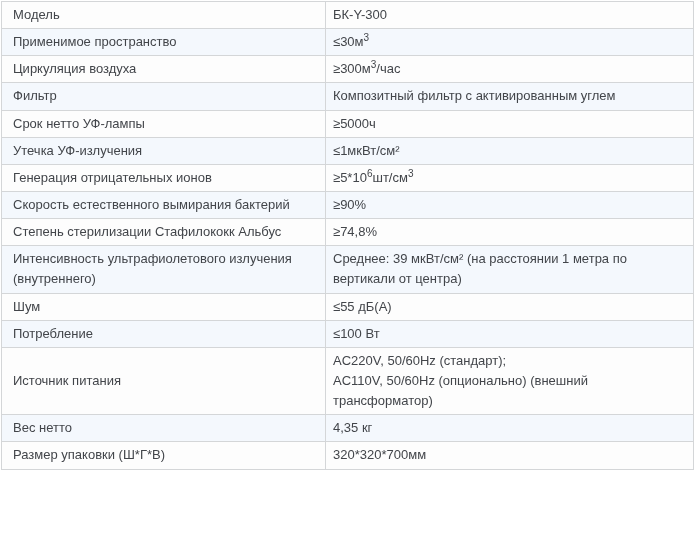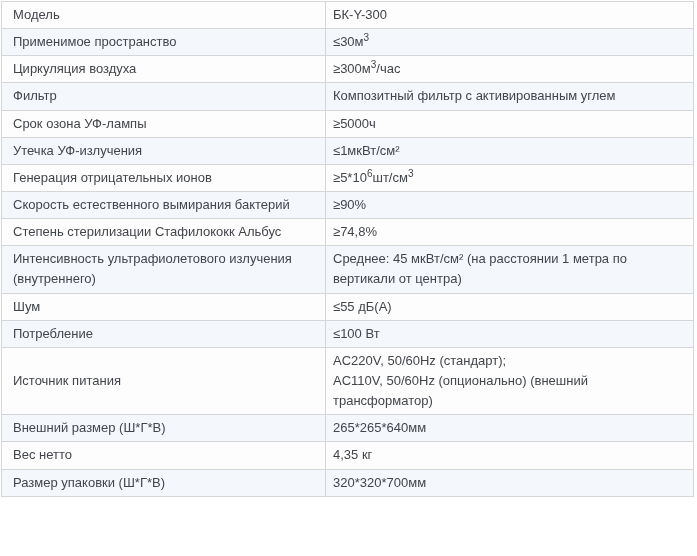--- a/index.html
+++ b/index.html
@@ -78,21 +78,21 @@
   </tr>
 
   <tr>
     <td class="label-cell">Фильтр</td>
     <td class="value-cell">
             <span class="value-line"><span>Композитный фильтр с активированным углем</span></span>
           </td>
   </tr>
 
   <tr>
-    <td class="label-cell">Срок озона УФ-лампы</td>
+    <td class="label-cell">Срок нетто УФ-лампы</td>
     <td class="value-cell">
             <span class="value-line"><span>≥5000ч</span></span>
           </td>
   </tr>
 
   <tr>
     <td class="label-cell">Утечка УФ-излучения</td>
     <td class="value-cell">
             <span class="value-line"><span>≤1мкВт/см²</span></span>
           </td>
@@ -116,21 +116,21 @@
   <tr>
     <td class="label-cell">Степень стерилизации Стафилококк Альбус</td>
     <td class="value-cell">
             <span class="value-line"><span>≥74,8%</span></span>
           </td>
   </tr>
 
   <tr>
     <td class="label-cell">Интенсивность ультрафиолетового излучения (внутреннего)</td>
     <td class="value-cell">
-            <span class="value-line"><span>Среднее: 45 мкВт/см² (на расстоянии 1 метра по вертикали от центра)</span></span>
+            <span class="value-line"><span>Среднее: 39 мкВт/см² (на расстоянии 1 метра по вертикали от центра)</span></span>
           </td>
   </tr>
 
   <tr>
     <td class="label-cell">Шум</td>
     <td class="value-cell">
             <span class="value-line"><span>≤55 дБ(А)</span></span>
           </td>
   </tr>
 
@@ -142,26 +142,20 @@
   </tr>
 
   <tr>
     <td class="label-cell">Источник питания</td>
     <td class="value-cell">
             <span class="value-line"><span>AC220V, 50/60Hz (стандарт);</span></span>
             <span class="value-line"><span>AC110V, 50/60Hz (опционально) (внешний трансформатор)</span></span>
           </td>
   </tr>
 
-  <tr>
-    <td class="label-cell">Внешний размер (Ш*Г*В)</td>
-    <td class="value-cell">
-            <span class="value-line"><span>265*265*640мм</span></span>
-          </td>
-  </tr>
 
   <tr>
     <td class="label-cell">Вес нетто</td>
     <td class="value-cell">
             <span class="value-line"><span>4,35 кг</span></span>
           </td>
   </tr>
 
   <tr>
     <td class="label-cell">Размер упаковки (Ш*Г*В)</td>

